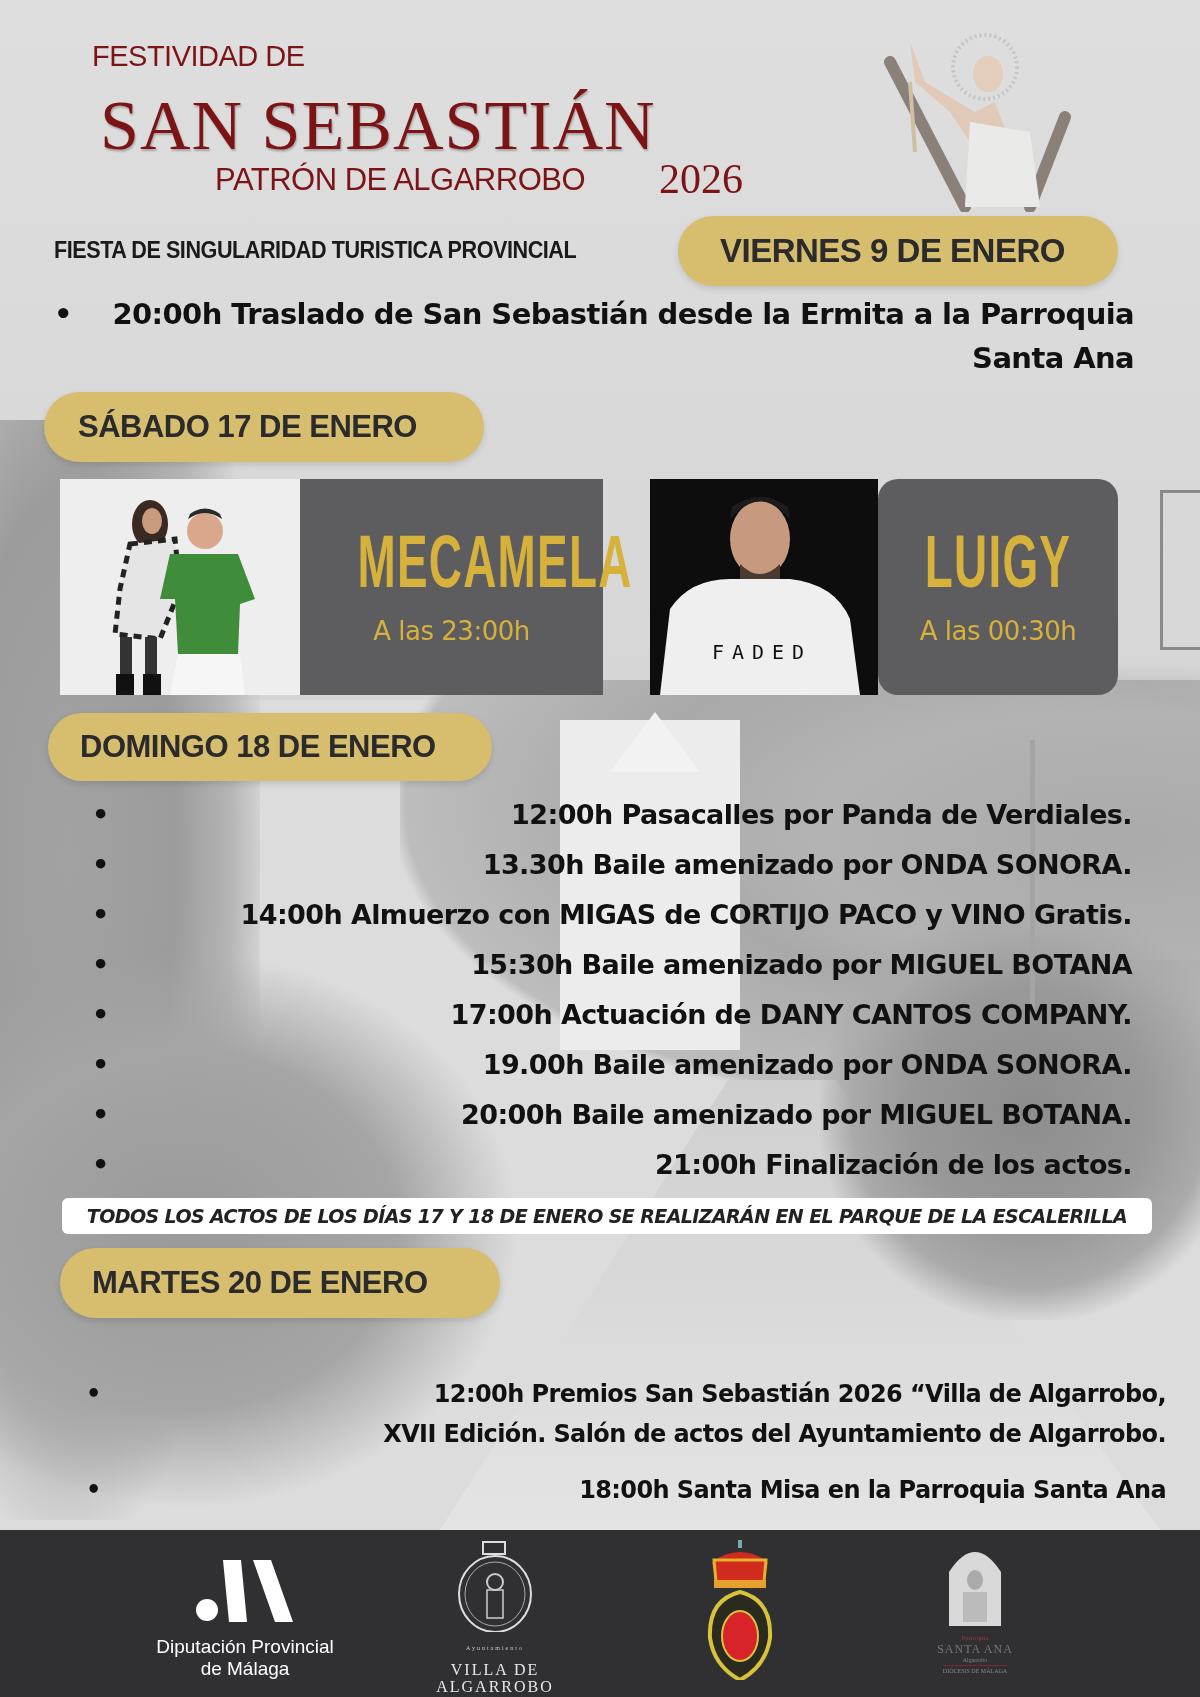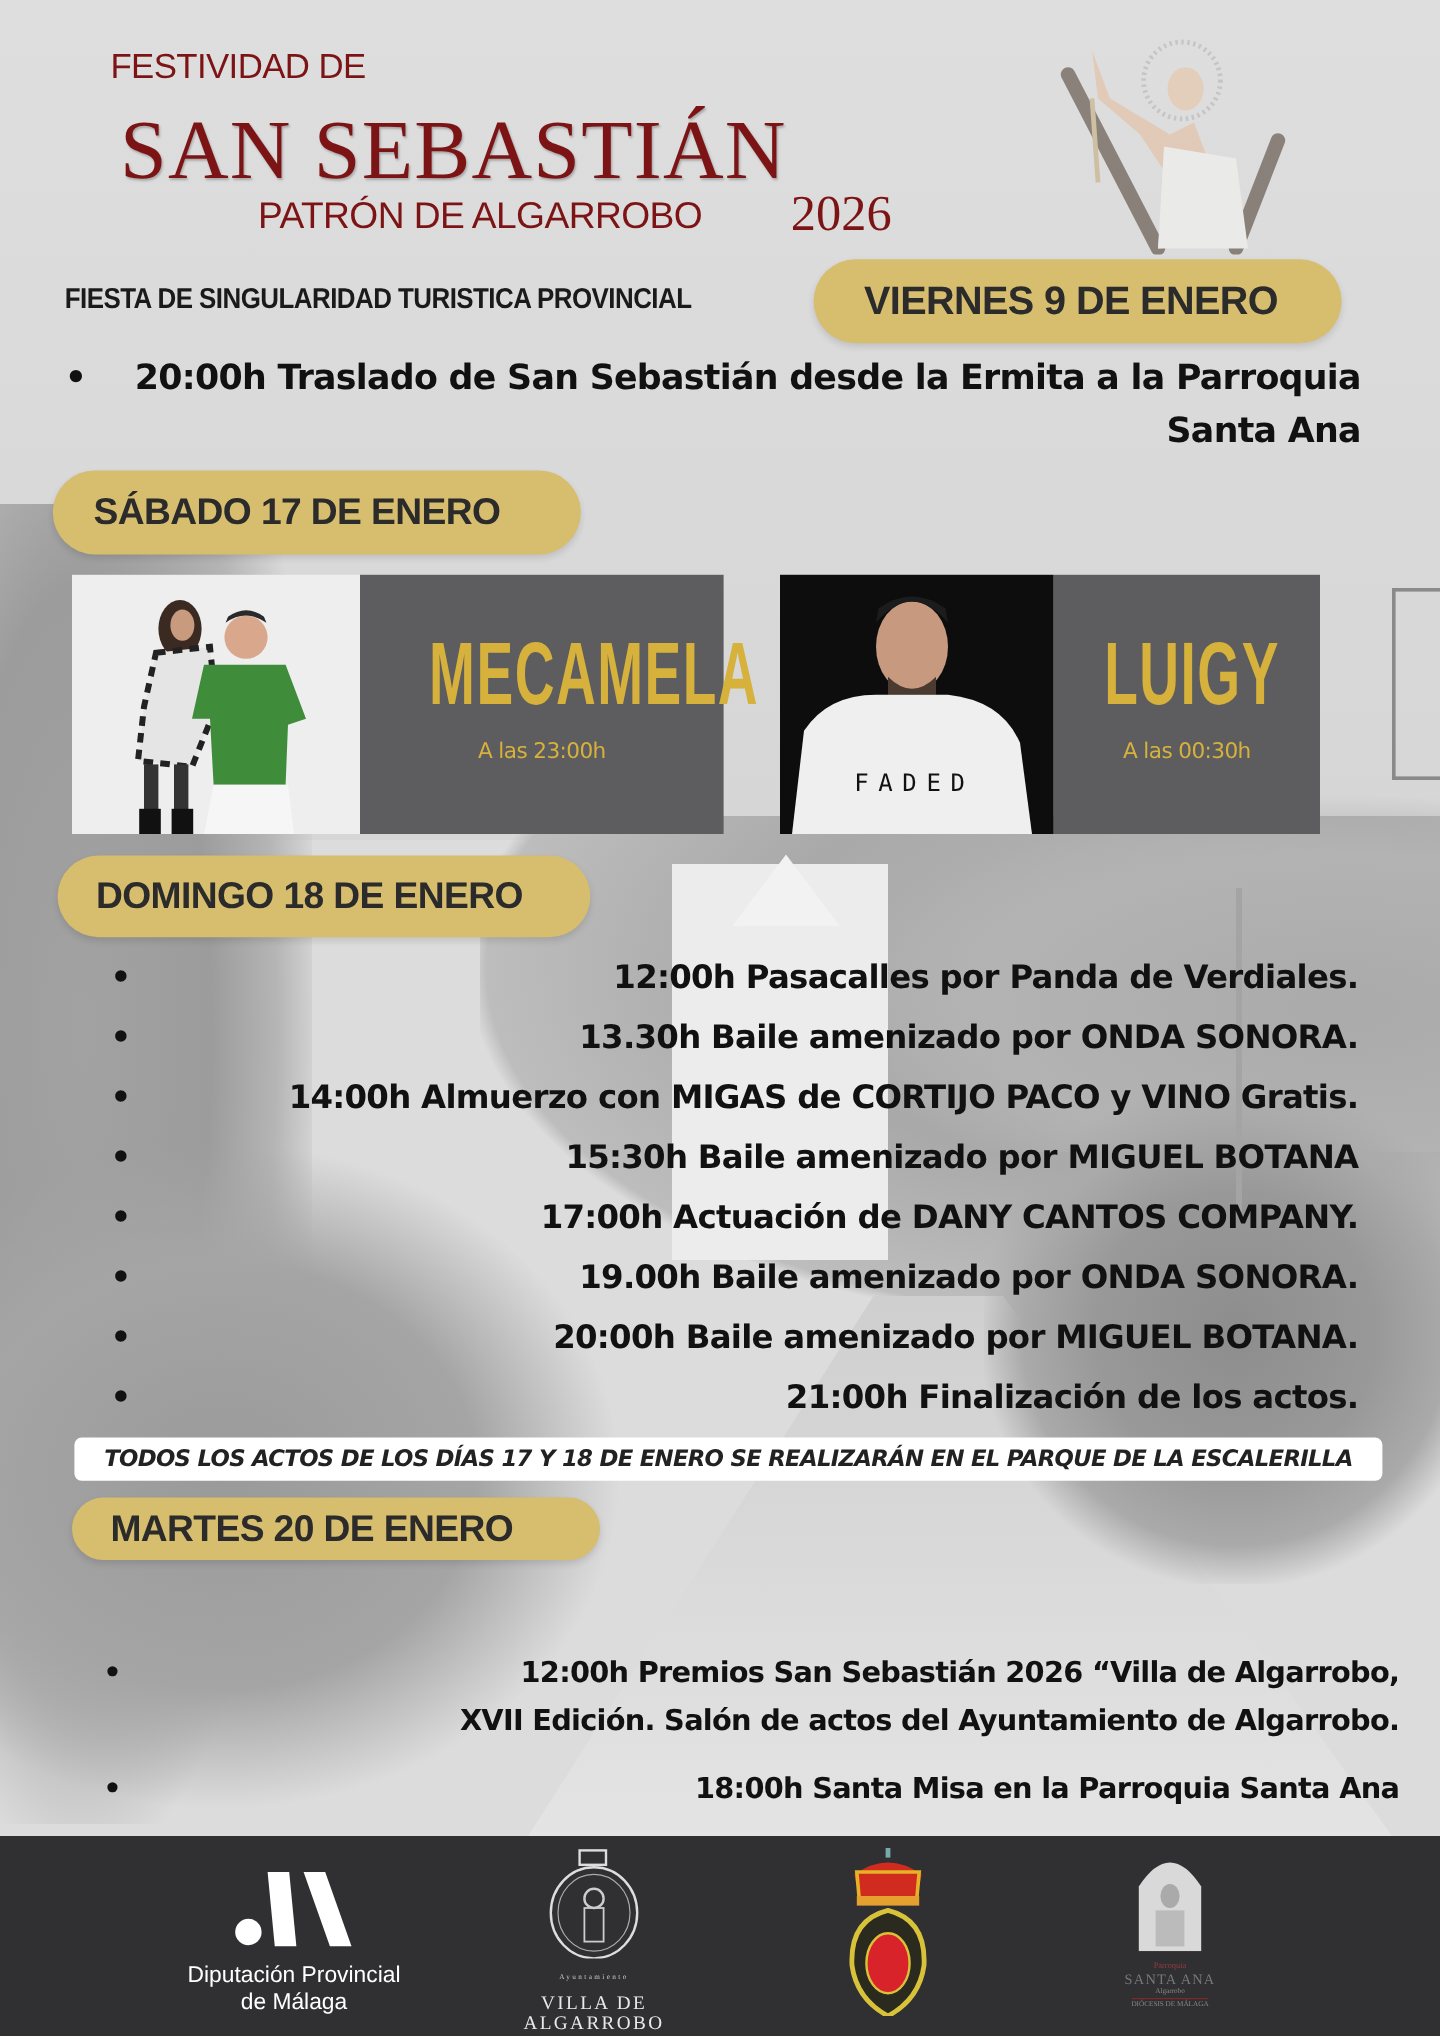--- a/index.html
+++ b/index.html
@@ -61,21 +61,21 @@
   .bullet-list li::before { content: "•"; position: absolute; left: 0; top: 0; }
 
   
   .artist { position: absolute; top: 479px; height: 216px; display: flex; }
   .artist .photo { width: 240px; height: 216px; position: relative; overflow: hidden; }
   .artist .info { width: 303px; height: 216px; background: #5d5d5f; position: relative; }
   .artist .name { position: absolute; left: 0; right: 0; top: 40px; text-align: center;
     font-family: "Liberation Sans", sans-serif; font-weight: bold; font-size: 74px; color: #d6b13c;
     transform: scaleX(0.62); letter-spacing: 2px; }
   .artist .time { position: absolute; left: 0; right: 0; top: 137px; text-align: center;
-    font-family: "DejaVu Sans", sans-serif; font-size: 18px; color: #d6b13c; letter-spacing: -0.5px; }
+    font-family: "DejaVu Sans", sans-serif; font-size: 26px; color: #d6b13c; letter-spacing: -0.5px; }
 
   .note { position: absolute; left: 62px; top: 1198px; width: 1090px; height: 36px; background: #fff; border-radius: 6px;
     display: flex; align-items: center; justify-content: center;
     font-family: "DejaVu Sans", sans-serif; font-weight: bold; font-style: italic; font-size: 19px; color: #222;
     letter-spacing: -0.6px; }
 
   
   .footer { position: absolute; left: 0; top: 1530px; width: 1200px; height: 167px; background: #303033; }
   .logo { position: absolute; display: flex; flex-direction: column; align-items: center; color: #fff; }
   .logo-text { font-family: "Liberation Sans", sans-serif; font-size: 19px; text-align: center; line-height: 22px; margin-top: 14px; }
@@ -154,41 +154,41 @@
   <div class="photo" style="width:228px;background:#0c0c0c;">
     <svg width="228" height="216" viewBox="0 0 228 216">
       <rect width="228" height="216" fill="#0d0d0d"></rect>
       <ellipse cx="110" cy="60" rx="30" ry="38" fill="#c79a80"></ellipse>
       <path d="M80 40 Q110 5 140 40 L138 28 Q110 8 82 28 Z" fill="#1c1c1c"></path>
       <path d="M90 85 Q110 105 130 85 L130 100 L90 100 Z" fill="#4a3a30"></path>
       <path d="M20 130 Q40 100 80 100 L140 100 Q185 105 200 140 L210 216 L10 216 Z" fill="#efefef"></path>
       <text x="112" y="180" text-anchor="middle" font-family="DejaVu Sans Mono, monospace" font-size="20" letter-spacing="8" fill="#111">FADED</text>
     </svg>
   </div>
-  <div class="info" style="width:222px;">
+  <div class="info" style="width:240px;border-radius:20px;">
     <div class="name">LUIGY</div>
     <div class="time">A las 00:30h</div>
   </div>
 </div>
 
 <div class="pill" style="left:48px;top:713px;width:444px;height:68px;font-size:31px;padding-left:32px;text-align:right;">DOMINGO 18 DE ENERO</div>
 <ul class="bullet-list" style="left:92px;top:790px;font-size:27px;line-height:50px;width:1040px;">
   <li>12:00h Pasacalles por Panda de Verdiales.</li>
   <li>13.30h Baile amenizado por ONDA SONORA.</li>
   <li>14:00h Almuerzo con MIGAS de CORTIJO PACO y VINO Gratis.</li>
   <li>15:30h Baile amenizado por MIGUEL BOTANA</li>
   <li>17:00h Actuación de DANY CANTOS COMPANY.</li>
   <li>19.00h Baile amenizado por ONDA SONORA.</li>
   <li>20:00h Baile amenizado por MIGUEL BOTANA.</li>
   <li>21:00h Finalización de los actos.</li>
 </ul>
 
 <div class="note">TODOS LOS ACTOS DE LOS DÍAS 17 Y 18 DE ENERO SE REALIZARÁN EN EL PARQUE DE LA ESCALERILLA</div>
 
-<div class="pill" style="left:60px;top:1248px;width:440px;height:52px;font-size:31px;padding-left:32px;">MARTES 20 DE ENERO</div>
+<div class="pill" style="left:60px;top:1248px;width:440px;height:70px;font-size:31px;padding-left:32px;">MARTES 20 DE ENERO</div>
 <ul class="bullet-list" style="left:86px;top:1338px;font-size:24px;line-height:48px;width:1080px;margin-top:36px;">
   <li style="line-height:40px;">12:00h Premios San Sebastián 2026 “Villa de Algarrobo,</li>
   <li class="cont" style="line-height:40px;margin-bottom:12px;">XVII Edición.  Salón de actos del Ayuntamiento de Algarrobo.</li>
   <li>18:00h Santa Misa en la Parroquia Santa Ana</li>
 </ul>
 
 <div class="footer">
   <div class="logo" style="left:445px;top:10px;width:100px;">
     <svg width="80" height="92" viewBox="0 0 80 92">
       <rect x="28" y="2" width="22" height="12" fill="none" stroke="#ddd" stroke-width="2"></rect>

